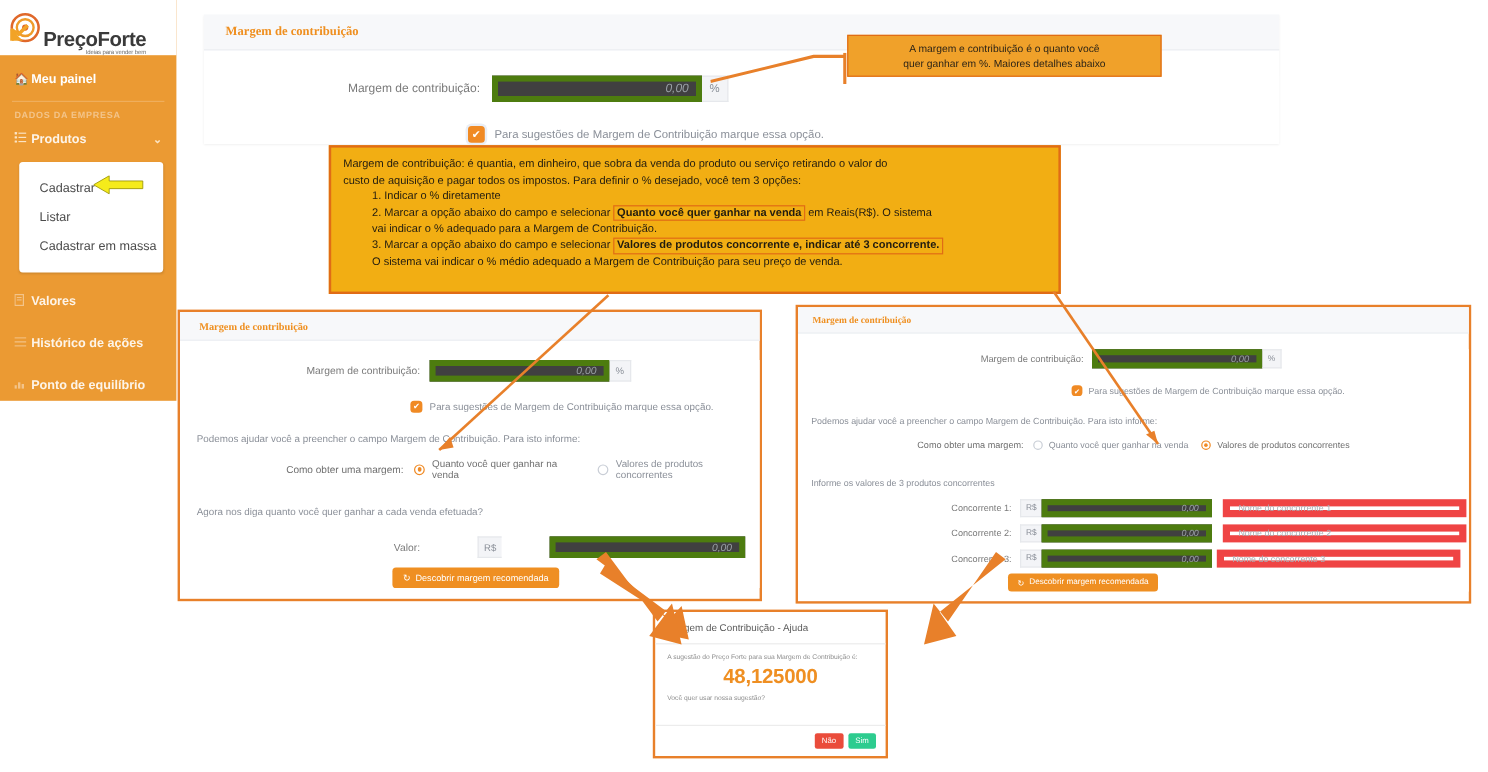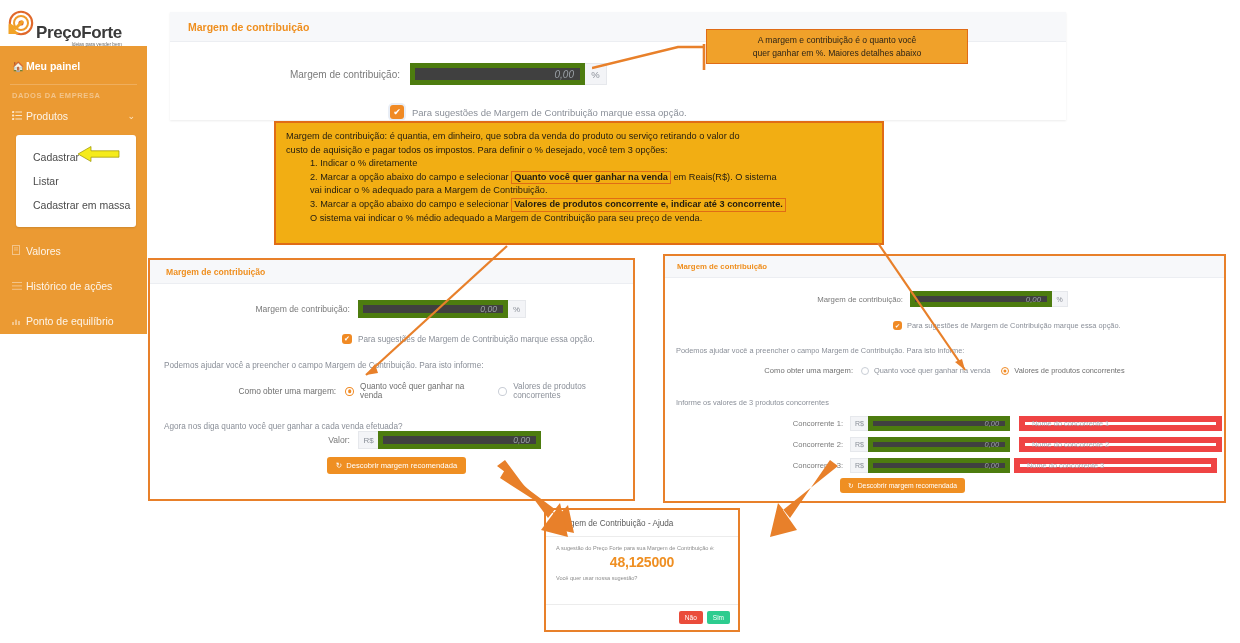--- a/index.html
+++ b/index.html
@@ -22,21 +22,21 @@
     display: flex; align-items: center; padding-left: 8px;
   }
   .logo-mark { width: 26px; height: 26px; position: relative; flex: 0 0 26px; }
   .logo-text { margin-left: 2px; line-height: 1; margin-top: 24px; }
   .logo-name { font-size: 17px; font-weight: bold; color: #3a3a3a; letter-spacing: -0.4px; }
   .logo-tag { font-size: 5px; color: #6d6d6d; text-align: right; letter-spacing: -0.1px; margin-top: 1px; }
 
   .nav-item {
     display: flex; align-items: center;
     height: 28px; padding-left: 12px;
-    color: #fdf4e8; font-size: 10.5px;
+    color: #fdf4e8; font-size: 10.5px; font-weight: bold;
   }
   .nav-item.active { font-weight: bold; color: #ffffff; }
   .nav-icon { width: 14px; font-size: 10px; color: #fbe3c4; display: inline-block; }
   .nav-sep { height: 1px; background: #efae5d; margin: 4px 10px; }
   .nav-group-title {
     font-size: 7.5px; letter-spacing: 0.6px; color: #f3c48a;
     padding-left: 12px; margin: 6px 0 2px; font-weight: bold;
   }
   .nav-chevron { margin-left: auto; margin-right: 12px; font-size: 9px; color: #fce6c6; }
 
@@ -54,21 +54,21 @@
   .yellow-arrow {
     position: absolute; left: 62px; top: 11px;
     width: 42px; height: 16px;
   }
 
   
   .panel { position: absolute; background: #ffffff; }
   .panel-head {
     background: #f7f8fa; border-bottom: 1px solid #eceef2;
     color: #ef8f1f; font-weight: bold;
-    display: flex; align-items: center;
+    display: flex; align-items: center; font-family: Liberation Serif, serif;
   }
   .panel-body { background: #ffffff; }
 
   
   #top-panel { left: 170px; top: 12px; width: 896px; height: 108px;
                box-shadow: 0 1px 2px rgba(0,0,0,.08); }
   #top-panel .panel-head { height: 30px; padding-left: 18px; font-size: 10.5px; }
 
   .field-row { display: flex; align-items: center; }
   .field-label { color: #7a7a7a; text-align: right; }
@@ -164,21 +164,21 @@
   #dialog {
     position: absolute; left: 544px; top: 508px; width: 196px; height: 124px;
     background: #ffffff; border: 2px solid #e8802a;
   }
   #dialog .dlg-title {
     font-size: 8.2px; color: #5b5b5b; padding: 9px 0 8px 10px;
     border-bottom: 1px solid #ececec;
   }
   #dialog .dlg-sub { font-size: 5.6px; color: #8d8d8d; padding: 8px 0 0 10px; }
   #dialog .dlg-value {
-    font-size: 14px; font-weight: bold; color: #ef8f22;
+    font-size: 17px; font-weight: bold; color: #ef8f22;
     text-align: center; margin-top: 3px; letter-spacing: -0.2px;
   }
   #dialog .dlg-q { font-size: 5.6px; color: #8d8d8d; padding: 5px 0 0 10px; }
   #dialog .dlg-foot {
     position: absolute; left: 0; right: 0; bottom: 0; height: 26px;
     border-top: 1px solid #ececec; display: flex; align-items: center;
     justify-content: flex-end; gap: 4px; padding-right: 8px;
   }
   .dlg-btn {
     border: none; border-radius: 2px; color: #ffffff;
@@ -371,21 +371,21 @@
       <div class="field-row" style="margin-top:12px;">
         <div class="field-label" style="width:190px; font-size:8.4px; color:#6f6f6f;">Como obter uma margem:</div>
         <span class="radio on" style="width:9px;height:9px;margin-left:9px;"></span>
         <span style="margin-left:6px; font-size:8.2px; color:#6f6f6f;">Quanto você quer ganhar na venda</span>
         <span class="radio" style="width:9px;height:9px;margin-left:12px;"></span>
         <span style="margin-left:6px; font-size:8.2px; color:#8a8f98;">Valores de produtos concorrentes</span>
       </div>
 
       <div class="helper-text" style="margin-top:22px; padding-left:14px; font-size:8.2px;">Agora nos diga quanto você quer ganhar a cada venda efetuada?</div>
 
-      <div class="field-row" style="margin-top:0;">
+      <div class="field-row" style="margin-top:16px;gap:40px;">
         <div class="field-label" style="width:200px; font-size:8.6px;">Valor:</div>
         <div class="addon-left" style="width:20px;height:18px;font-size:8px;margin-left:8px;">R$</div>
         <div class="inp" style="width:163px; height:18px; font-size:8.6px;">0,00</div>
       </div>
 
       <div style="display:flex; justify-content:center; margin-top:8px; padding-left:10px;">
         <button class="btn-orange" style="height:17px;font-size:7.6px;padding:0 9px;">
           <span>↻</span>
           <span>Descobrir margem recomendada</span>
         </button>

